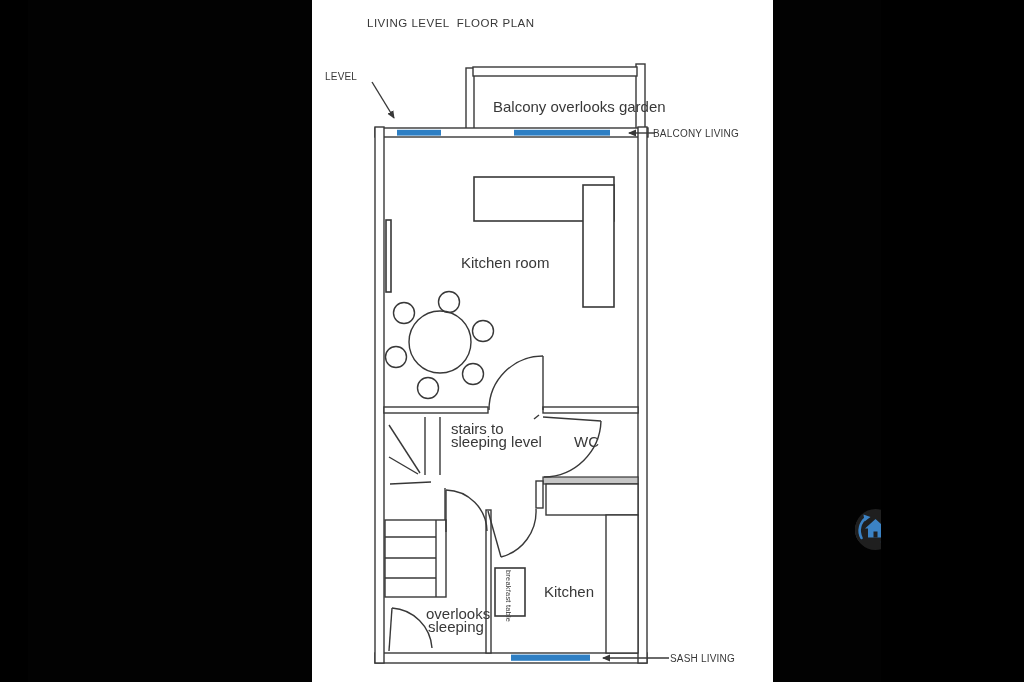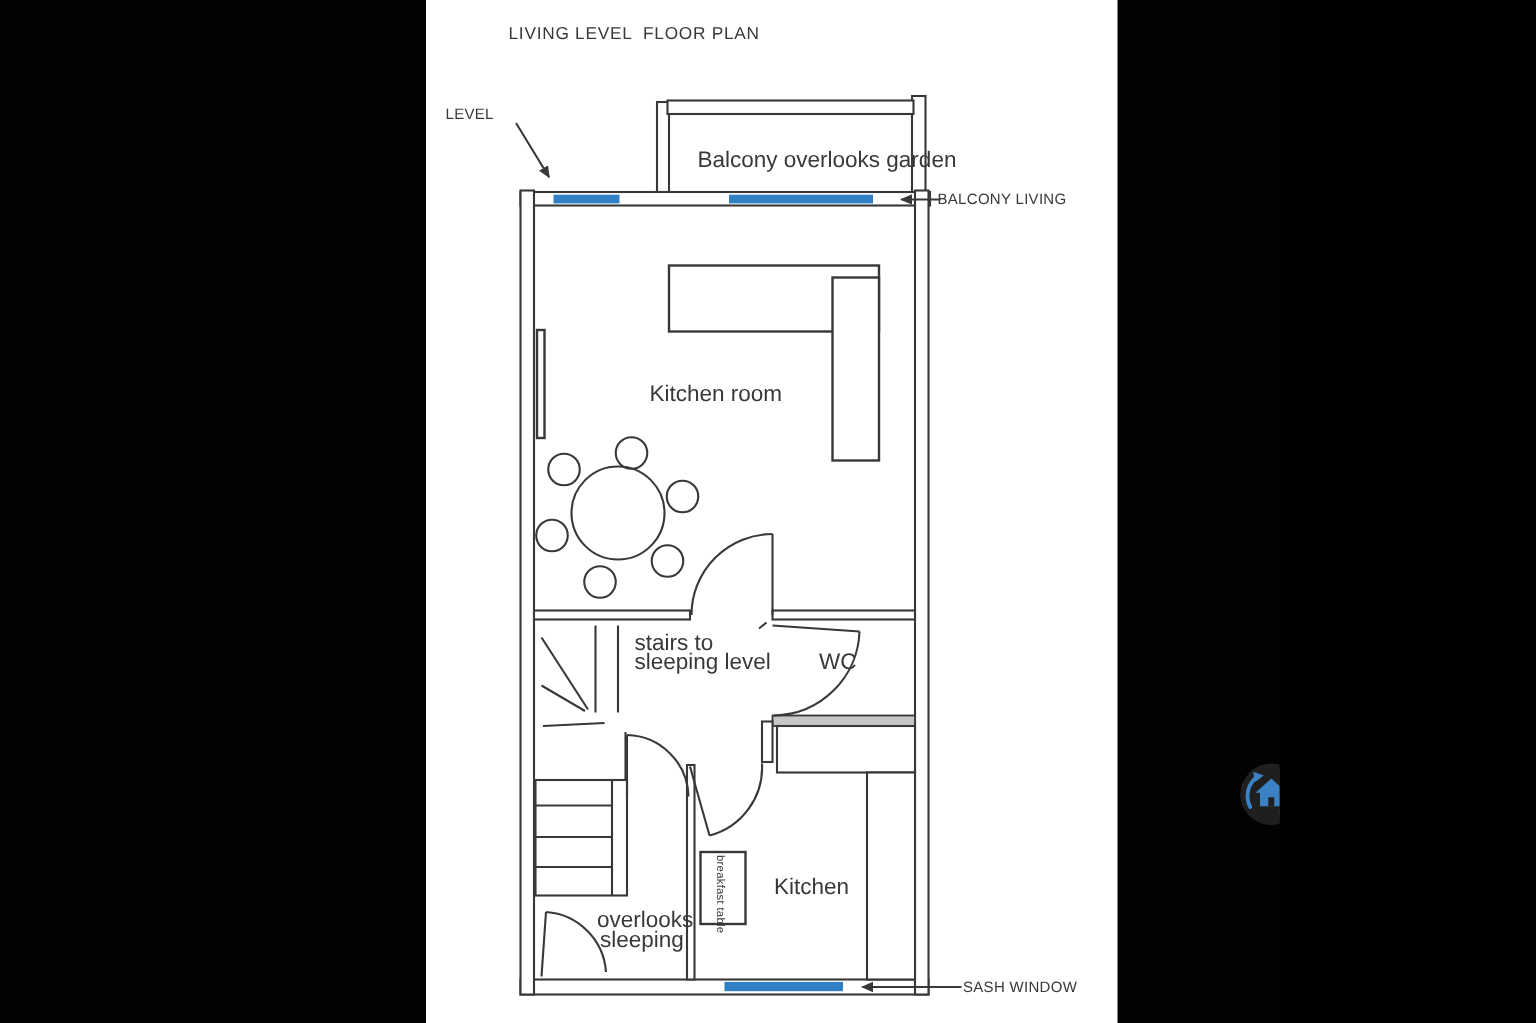--- a/index.html
+++ b/index.html
@@ -1,18 +1,18 @@
 <!DOCTYPE html>
 <html style="--window-blue: #2e7fc4; --plan-line: #383838; --canvas-bg: #ffffff; --side-bar-bg: #020202; --badge-bg: #3e3e3e; --badge-text: #d9d9d9; --badge-icon-blue: #3b82c4; --badge-icon-bg: #1f1f1f;"><head>
 <meta charset="utf-8">
 <style>
   html,body{margin:0;padding:0;background:#000;}
   .stage{position:relative;width:853px;height:682px;overflow:hidden;
          background:var(--side-bar-bg,#020202);
-         font-family:"Liberation Sans", sans-serif;}
+         font-family:"Liberation Sans", sans-serif;margin-left:28px;}
   .canvas{position:absolute;left:284px;top:0;width:461px;height:682px;
           background:var(--canvas-bg,#ffffff);}
   svg.plan{position:absolute;left:0;top:0;}
 
   
   .ln{stroke:var(--plan-line,#3a3a3a);fill:none;stroke-width:1.4;}
   .wall{fill:#ffffff;stroke:var(--plan-line,#3a3a3a);stroke-width:1.4;}
   .gray{fill:#c6c6c6;stroke:var(--plan-line,#3a3a3a);stroke-width:1.2;}
   .furn{fill:#ffffff;stroke:var(--plan-line,#3a3a3a);stroke-width:1.6;}
   .blue{fill:var(--window-blue,#2e7fc4);stroke:none;}
@@ -152,21 +152,21 @@
 
     <div class="lbl" style="left:232px;top:585px">Kitchen</div>
 
     <div class="lbl vert" style="left:190px;top:570px;height:46px">breakfast table</div>
 
     <div class="lbl" style="left:114px;top:607px">
       <div>overlooks</div>
       <div class="indent2">sleeping</div>
     </div>
 
-    <div class="lbl small" style="left:358px;top:652px">SASH WINDOW</div>
+    <div class="lbl small" style="left:358px;top:652px">SASH LIVING</div>
   </div>
 
   <div class="badge">
     <svg class="badge-icon" viewBox="0 0 43 43">
       <circle cx="21.5" cy="21.5" r="20.5" fill="var(--badge-icon-bg,#1f1f1f)"></circle>
       <path d="M 7.5 30 A 16 16 0 0 1 12.5 9.5" fill="none" stroke="var(--badge-icon-blue,#3b82c4)" stroke-width="2.6" stroke-linecap="round"></path>
       <path d="M 35.5 13 A 16 16 0 0 1 30.5 33.5" fill="none" stroke="var(--badge-icon-blue,#3b82c4)" stroke-width="2.6" stroke-linecap="round"></path>
       <path d="M 9.5 6.5 L 16.5 9 L 10.5 13.5 Z" fill="var(--badge-icon-blue,#3b82c4)"></path>
       <path d="M 33.5 36.5 L 26.5 34 L 32.5 29.5 Z" fill="var(--badge-icon-blue,#3b82c4)"></path>
       <path d="M 21.5 11 L 32 20.5 L 29 20.5 L 29 29.5 L 14 29.5 L 14 20.5 L 11 20.5 Z" fill="var(--badge-icon-blue,#3b82c4)"></path>

